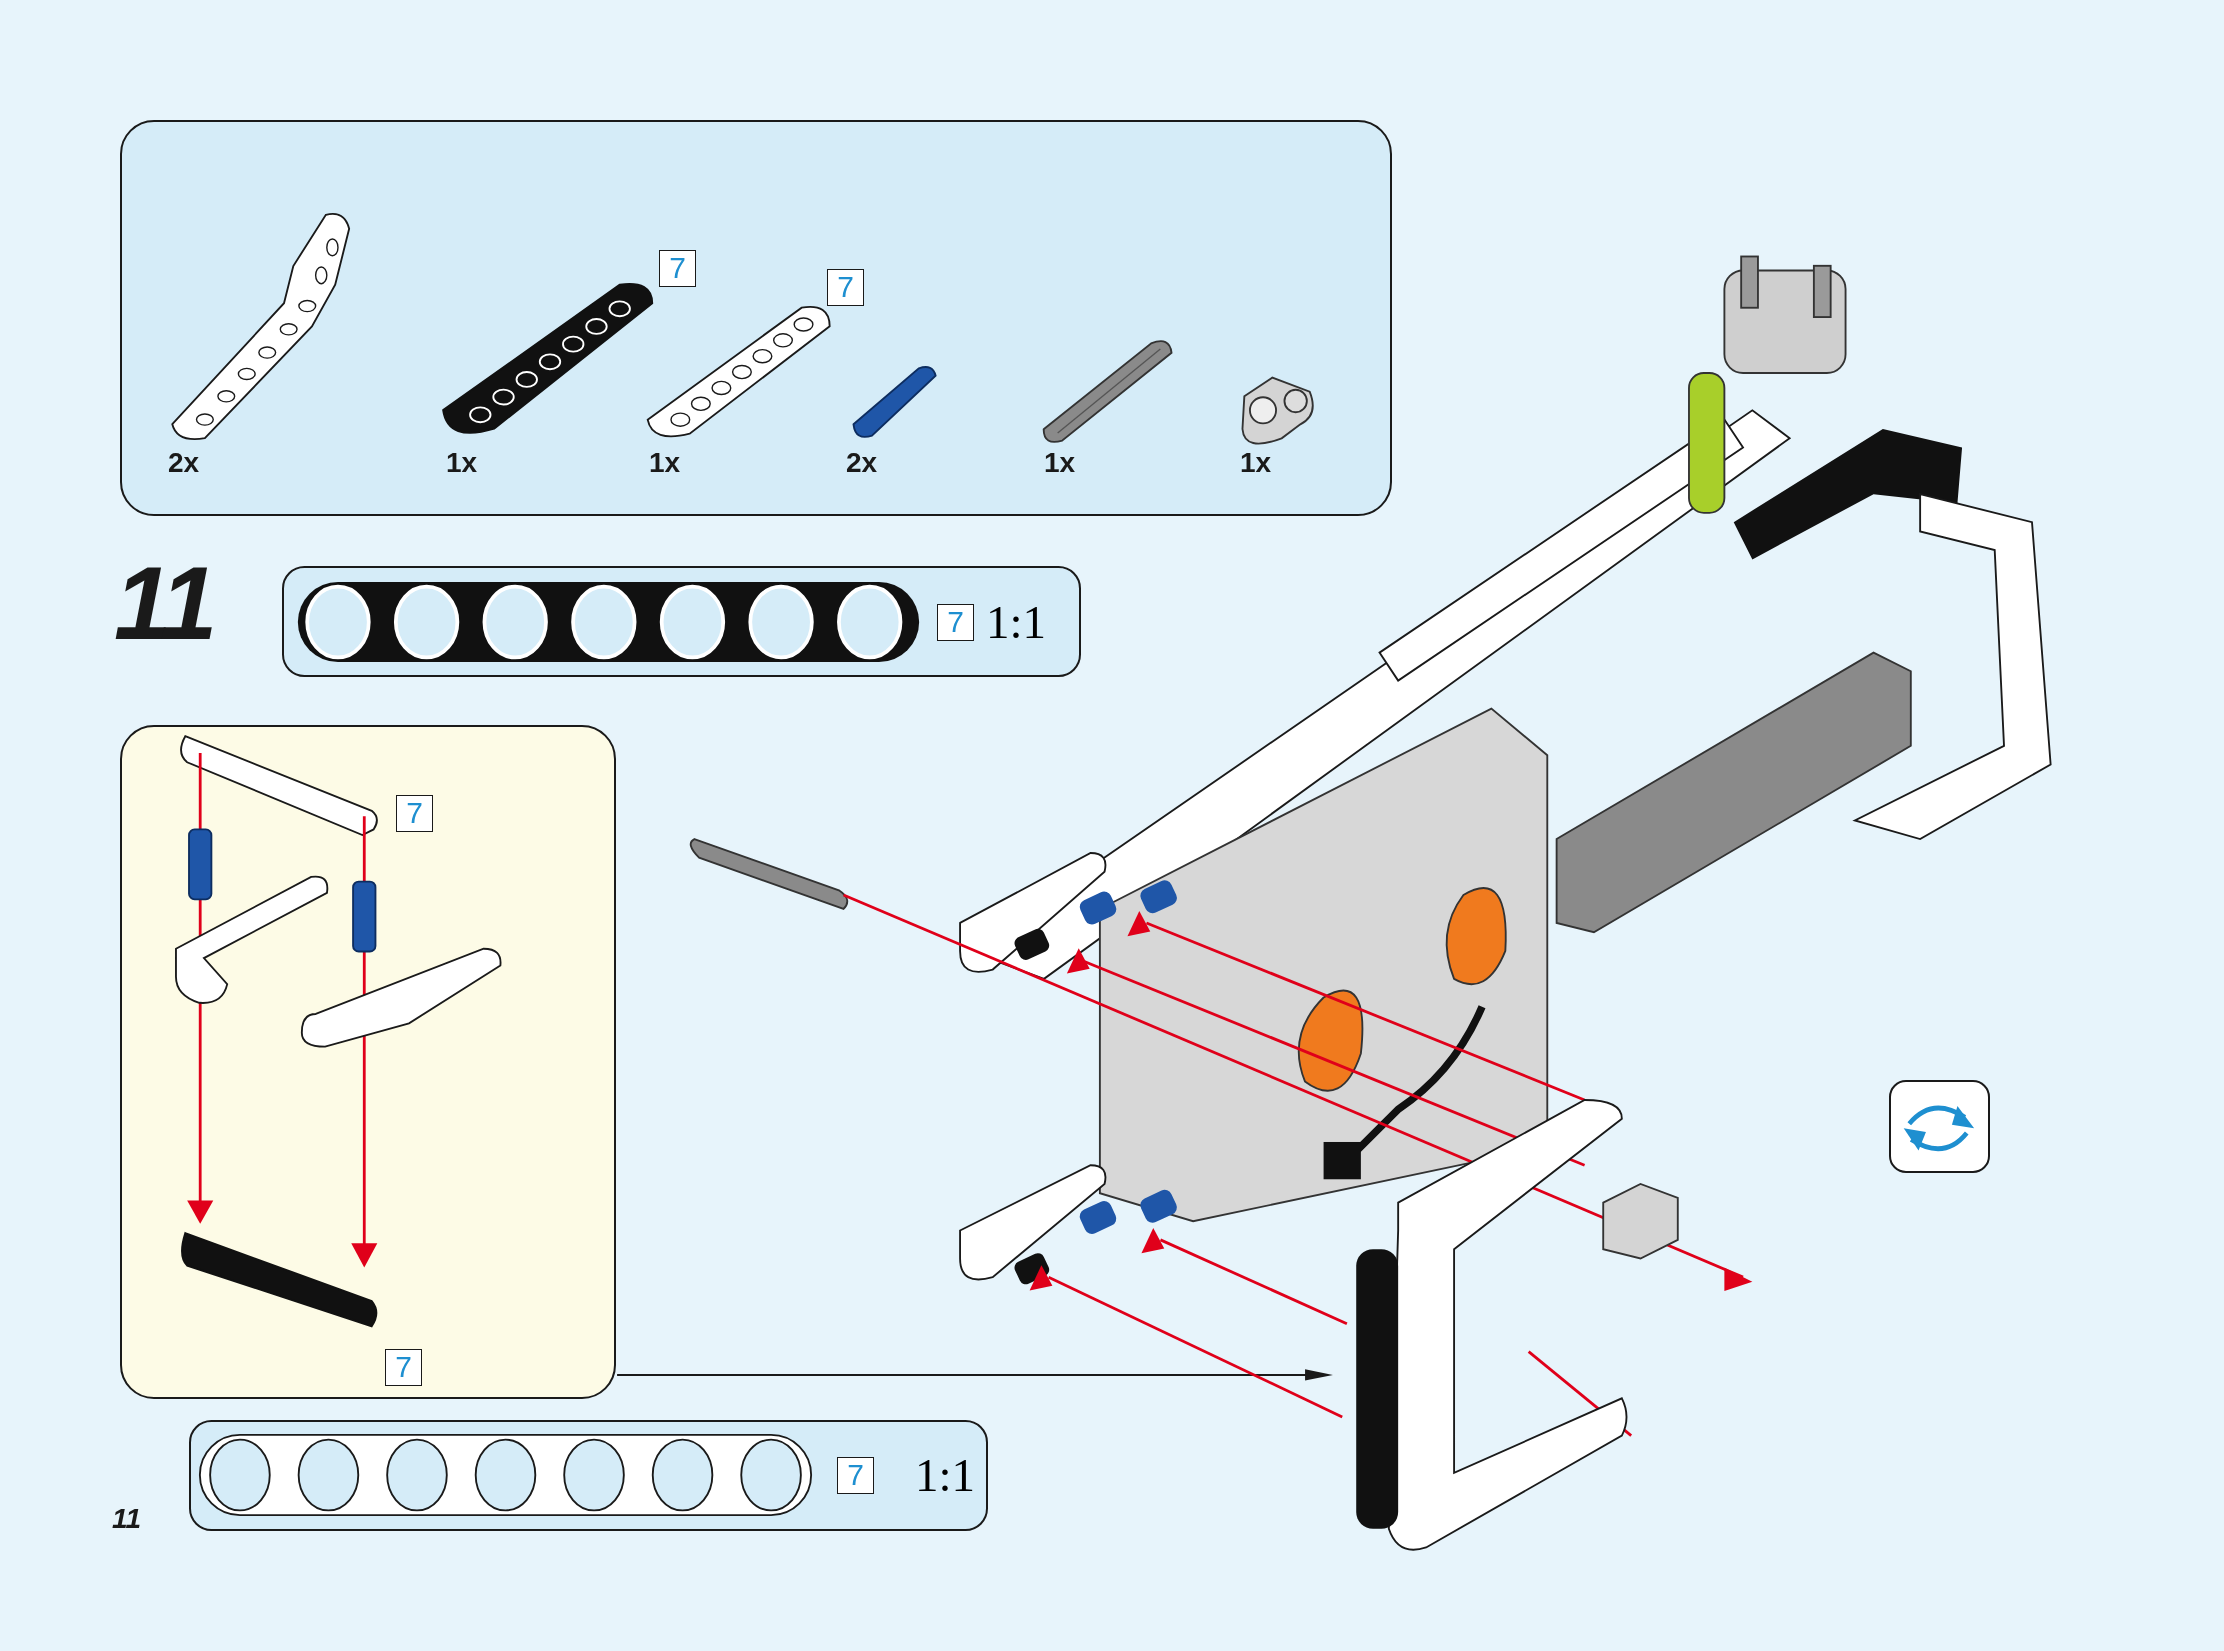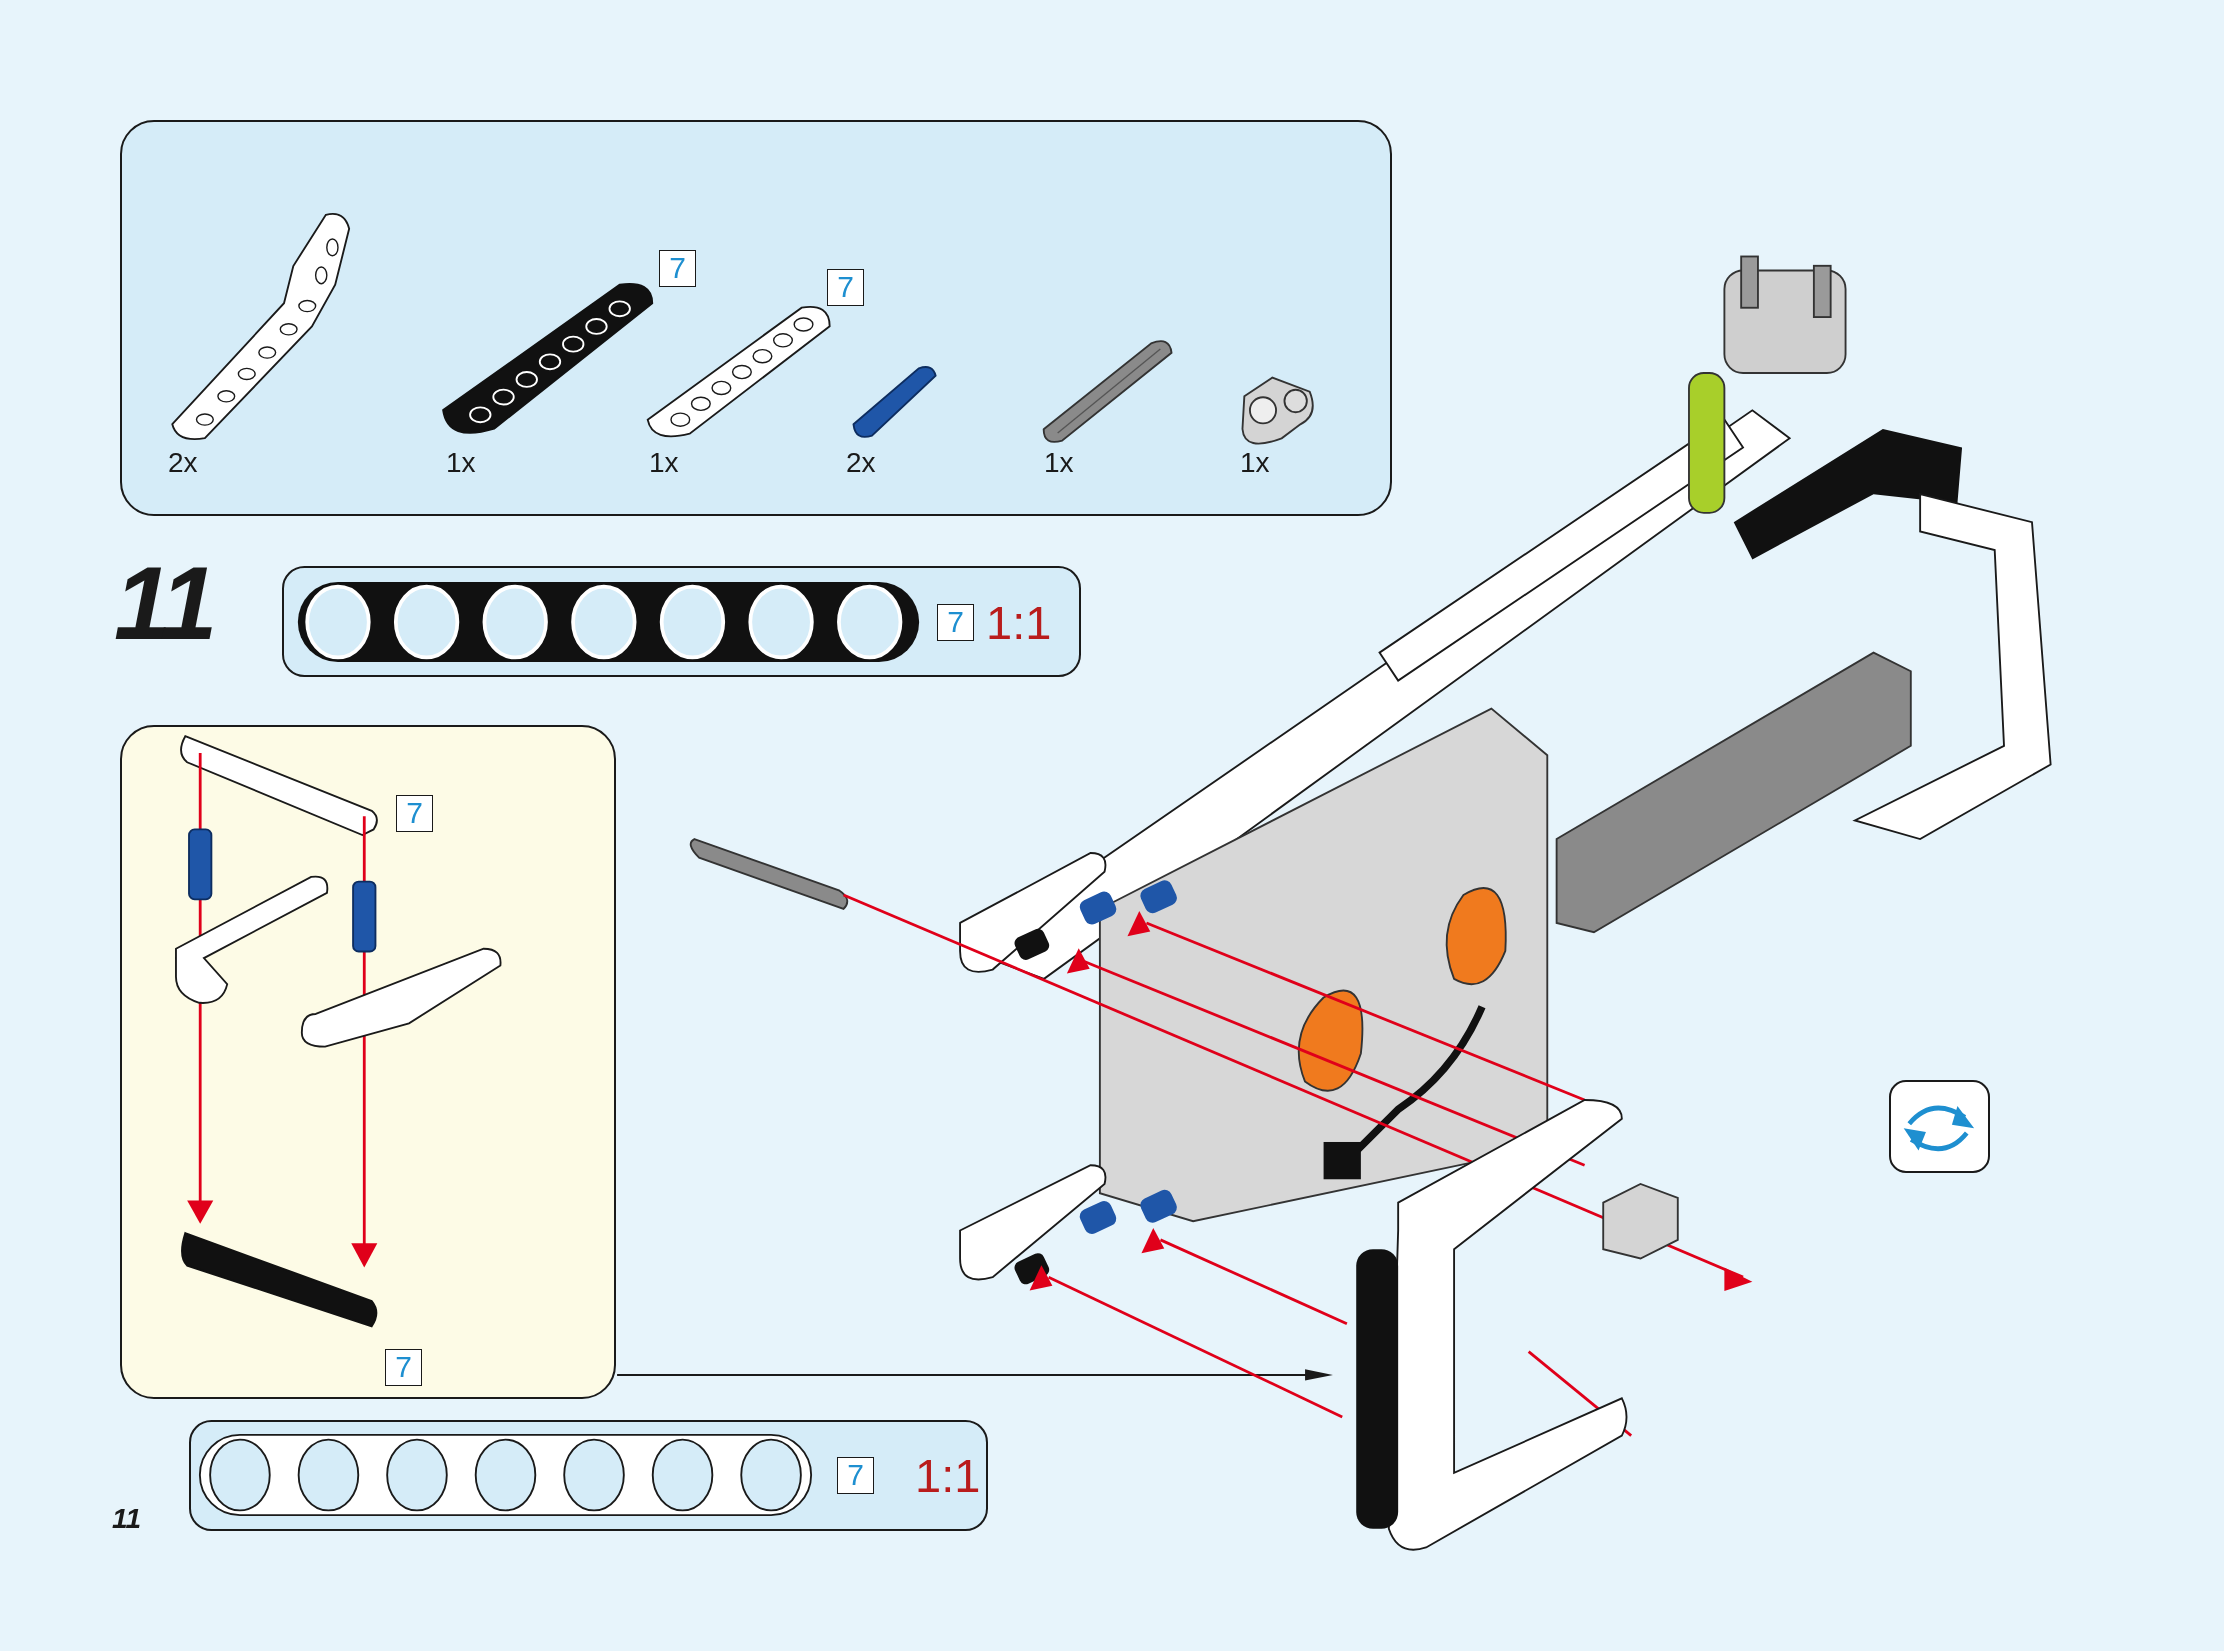--- a/index.html
+++ b/index.html
@@ -1,23 +1,23 @@
 <!DOCTYPE html>
 <html style="font-size:15px"><head>
 <meta charset="utf-8">
 <style>
   html, body { margin:0; padding:0; }
   body { width:2224px; height:1652px; background:#e7f4fb; position:relative; overflow:hidden;
          font-family:"Liberation Sans", sans-serif; }
   .abs { position:absolute;font-style:italic; }
   .panel { position:absolute; border:2.8px solid #1a1a1a; border-radius:34px; background:#d5ecf8; box-sizing:border-box; }
-  .qty { position:absolute; font-weight:normal; font-size:28px; color:#1a1a1a; font-family:"Liberation Sans", sans-serif; }
+  .qty { position:absolute; font-weight:bold; font-size:28px; color:#1a1a1a; font-family:"Liberation Sans", sans-serif; }
   .lenbox { position:absolute; width:37px; height:37px; border:1.9px solid #1a1a1a; background:#fff; box-sizing:border-box;
             color:#1e8fd0; font-size:30px; line-height:34px; text-align:center; font-family:"Liberation Sans", sans-serif; }
-  .ratio { position:absolute; font-size:47px; color:#b91c1c; font-family:Liberation Sans, sans-serif; }
+  .ratio { position:absolute; font-size:47px; color:#000000; font-family:Liberation Serif, serif; }
   svg { position:absolute; overflow:visible; }
 </style>
 </head>
 <body>
 
 <div class="panel" style="left:120px;top:120px;width:1272px;height:396px;">
 </div>
 
 <svg style="left:163px;top:210px;" width="242" height="233" viewBox="0 0 260 250">
   <path d="M10 230 L130 100 L140 60 L175 5 Q195 0 200 20 L185 80 L160 125 L45 245 Q15 250 10 230 Z" fill="#fff" stroke="#1a1a1a" stroke-width="2"></path>

